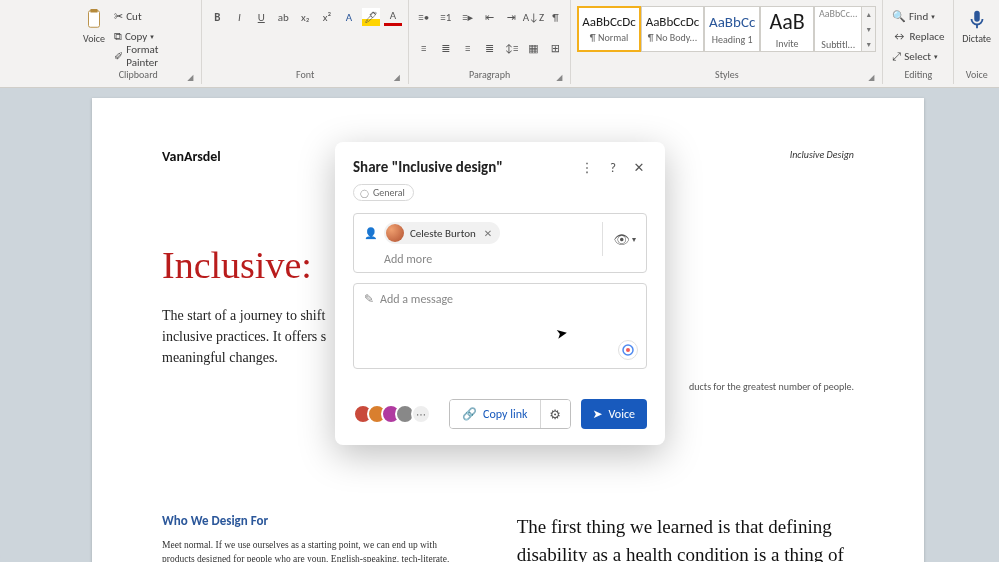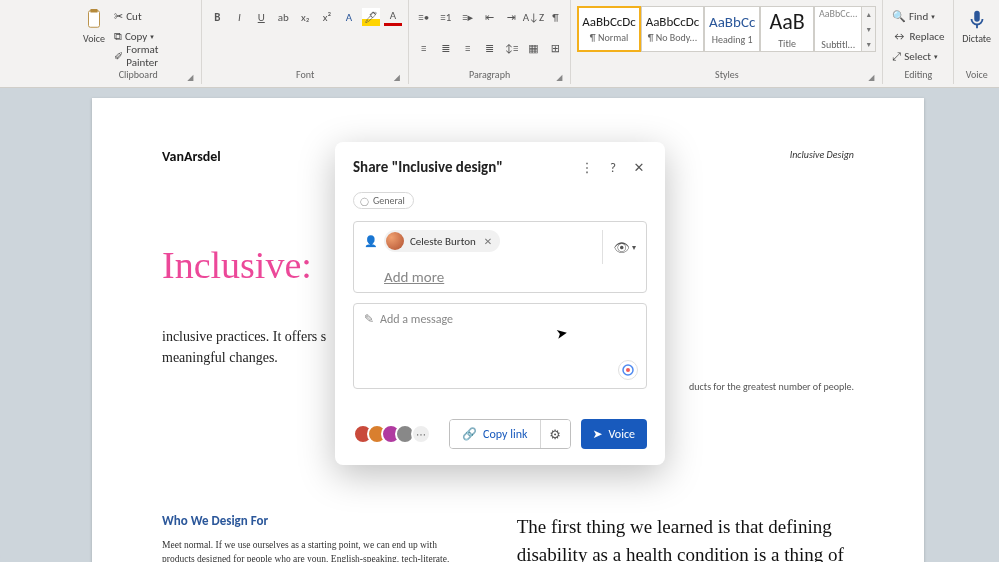--- a/index.html
+++ b/index.html
@@ -122,21 +122,21 @@
   .doc-header {
     display: flex; justify-content: space-between; align-items: flex-start;
     font-size: 11px;
   }
   .brand { font-weight: 700; font-size: 14px; color: #111; }
   .hdr-right { font-style: italic; color: #333; font-size: 10px; padding-left: 40px; }
   .h1 {
     font-family: Georgia, "Times New Roman", serif;
     font-size: 38px;
     font-weight: 400;
-    color: #ec4899;
+    color: #b91c1c;
     margin-top: 78px;
   }
   .lead {
     font-family: Georgia, serif;
     font-size: 14px;
     color: #222;
     margin-top: 18px;
     line-height: 1.5;
     max-width: 640px;
   }
@@ -203,21 +203,21 @@
   .dlg-icons span { cursor: pointer; width: 16px; text-align: center; }
   .scope-chip {
     display: inline-flex;
     align-items: center;
     gap: 4px;
     border: 1px solid #d8d8d8;
     border-radius: 10px;
     font-size: 10px;
     color: #666;
     padding: 1px 8px 1px 6px;
-    margin-top: 16px;
+    margin-top: 8px;
   }
   .scope-chip::before {
     content: "◯";
     font-size: 8px;
     color: #888;
   }
   .people-box {
     margin-top: 12px;
     border: 1px solid #d5d5d5;
     border-radius: 4px;
@@ -239,25 +239,24 @@
     padding: 2px 6px 2px 2px;
     font-size: 11px;
     color: #333;
   }
   .chip .avatar {
     width: 18px; height: 18px; border-radius: 50%;
     background: radial-gradient(circle at 30% 30%, #f0a070, #b05030);
   }
   .chip .x { color: #777; font-size: 10px; cursor: pointer; padding: 0 2px; }
   .add-more {
-    font-size: 15px;
+    font-size: 12px;
     color: #888;
-    margin-top: 16px;
+    margin-top: 8px;
     margin-left: 20px;
-    text-decoration: underline;
   }
   .perm {
     display: flex; align-items: center; gap: 2px;
     font-size: 12px; color: #555;
     border-left: 1px solid #e0e0e0;
     padding-left: 10px;
     height: 34px;
   }
   .perm .eye { font-size: 13px; }
   .perm .chev { font-size: 8px; }
@@ -438,21 +437,21 @@
       <div class="swatch">
           <span class="samp">AaBbCcDc</span>
           <span class="cap">¶ No Body...</span>
         </div>
       <div class="swatch blue">
           <span class="samp" style="font-size:15px;">AaBbCc</span>
           <span class="cap">Heading 1</span>
         </div>
       <div class="swatch">
           <span class="samp" style="font-size:22px;">AaB</span>
-          <span class="cap">Title</span>
+          <span class="cap">Invite</span>
         </div>
       <div class="swatch" style="min-width:42px;gap:16px;">
           <span class="samp" style="color:#888;font-size:10px;">AaBbCc...</span>
           <span class="cap">Subtitl...</span>
         </div>
       <div class="vstack" style="border:1px solid #d0cec9;border-left:none;width:14px;justify-content:space-around;align-items:center;">
         <span style="font-size:8px;color:#777;">▴</span>
         <span style="font-size:8px;color:#777;">▾</span>
         <span style="font-size:8px;color:#777;">▾</span>
       </div>
@@ -494,21 +493,21 @@
 </div>
 
 <div class="doc-wrap">
   <div class="page">
     <div class="doc-header">
       <span class="brand">VanArsdel</span>
       <span class="hdr-right">Inclusive Design</span>
     </div>
     <div class="h1">Inclusive:</div>
     <div class="lead">
-      <br>
+      <span>The start of a journey to shift</span><br>
       <span>inclusive practices. It offers s</span><br>
       <span>meaningful changes.</span>
     </div>
     <div class="caption">ducts for the greatest number of people.</div>
     <div class="columns">
       <div class="col-left">
         <div class="subh">Who We Design For</div>
         <div class="blurb">Meet normal. If we use ourselves as a starting point, we can end up with products designed for people who are youn, English-speaking, tech-literate, able-bodied, and right-handed. Plus those with money, time, and a social network.</div>
       </div>
       <div class="col-right">The first thing we learned is that defining disability as a health condition is a thing of the past. Today</div>

